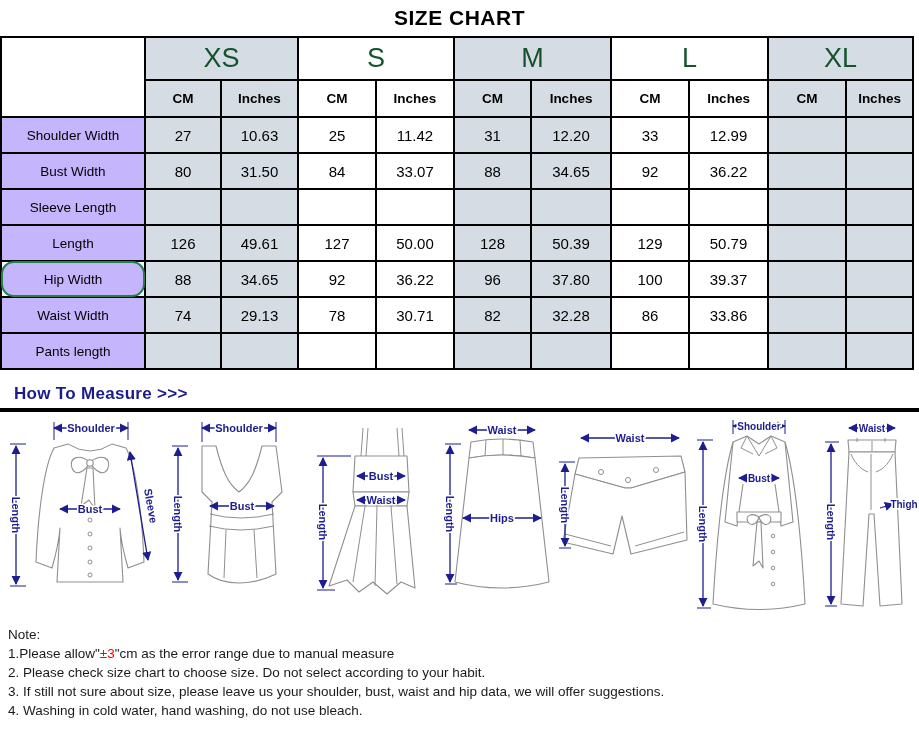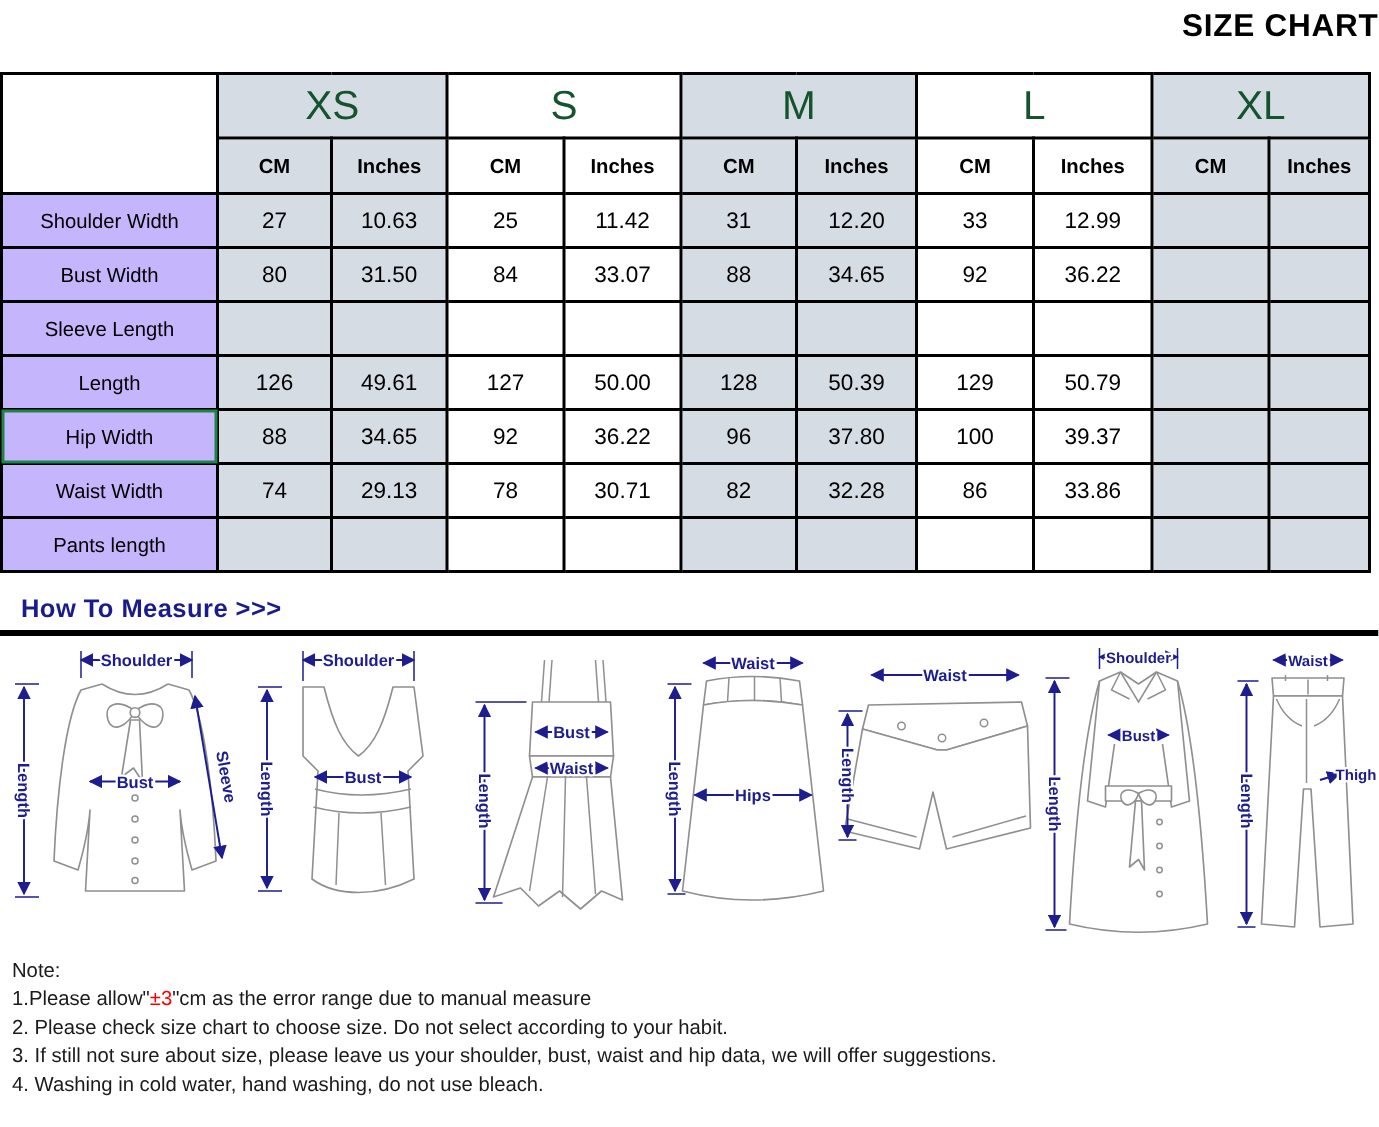--- a/index.html
+++ b/index.html
@@ -1,29 +1,29 @@
 <!DOCTYPE html>
 <html><head>
 <meta charset="utf-8">
 <style>
   html,body{margin:0;padding:0;background:#fff;}
   body{width:919px;height:751px;overflow:hidden;font-family:"Liberation Sans",sans-serif;color:#000;}
   .page{position:relative;width:919px;height:751px;}
 
-  .title{height:48px;line-height:36px;text-align:right;font-size:21px;font-weight:700;letter-spacing:.5px;}
+  .title{height:36px;line-height:36px;text-align:center;font-size:21px;font-weight:700;letter-spacing:.5px;}
 
   table.size-table{border-collapse:collapse;table-layout:fixed;width:912px;}
   table.size-table td{border:2px solid #000;text-align:center;vertical-align:middle;overflow:hidden;padding:0;}
   td.shade{background:#d6dce4;}
   tr.size-row td{height:41px;font-size:27px;font-weight:500;color:#14532d;}
   td.corner{background:#fff;}
   tr.unit-row td{height:35px;font-size:13.5px;font-weight:700;}
   tbody td{height:34px;font-size:15px;}
   tbody td.rowlabel{font-size:13.5px;background:#c4b5fd;}
-  tbody td.rowlabel.selected{outline:2px solid #1e8449;outline-offset:-2px;}
+  tbody td.rowlabel.selected{outline:2px solid #1e8449;outline-offset:-2px;border-radius:13px;}
 
   .measure-head{margin:14px 0 4px 14px;font-size:17px;font-weight:700;color:#1b1b8c;letter-spacing:.3px;}
   .divider{height:4px;background:#000;width:919px;}
 
   .figures{display:flex;justify-content:space-between;align-items:flex-start;width:919px;padding:2px 2px 0 2px;box-sizing:border-box;height:207px;}
   .figures svg{flex:none;display:block;}
   .garment{fill:#fff;stroke:#8f8f8f;stroke-width:1.1;stroke-linejoin:round;}
   .gline{fill:none;stroke:#8f8f8f;stroke-width:1;}
   .mline{stroke:#1d1d8f;stroke-width:1.3;fill:none;}
   .tick{stroke:#1d1d8f;stroke-width:1;}

